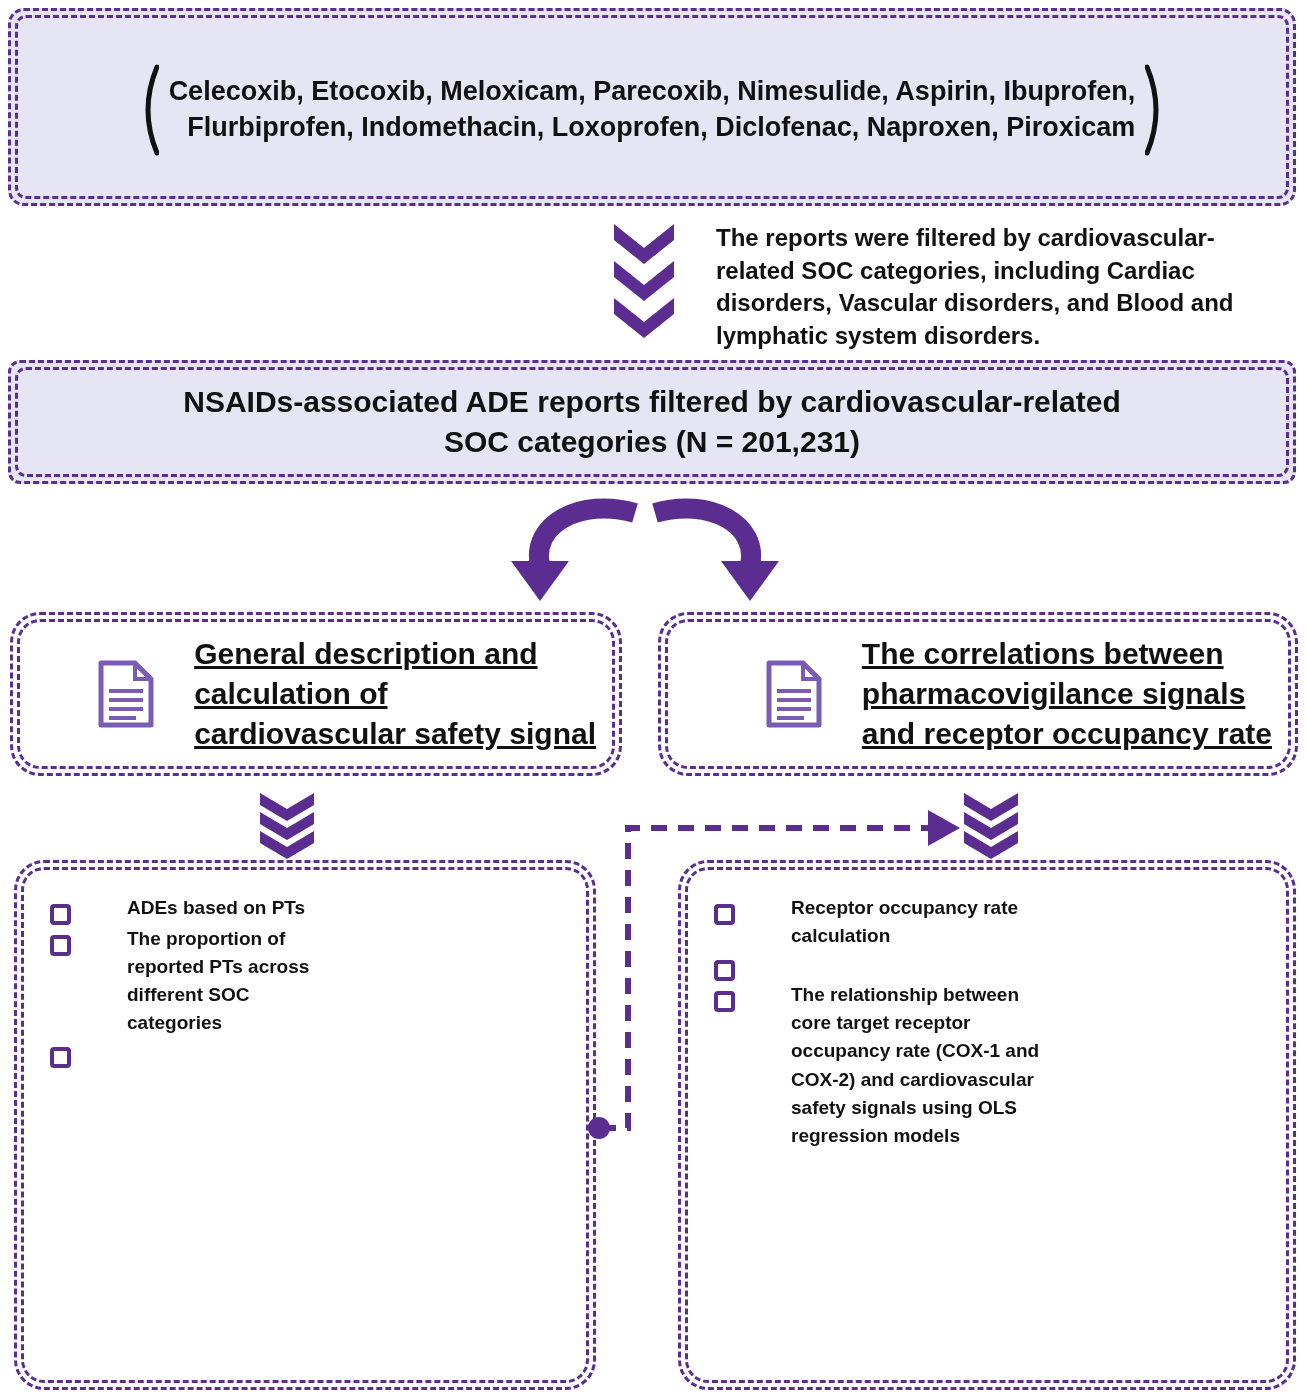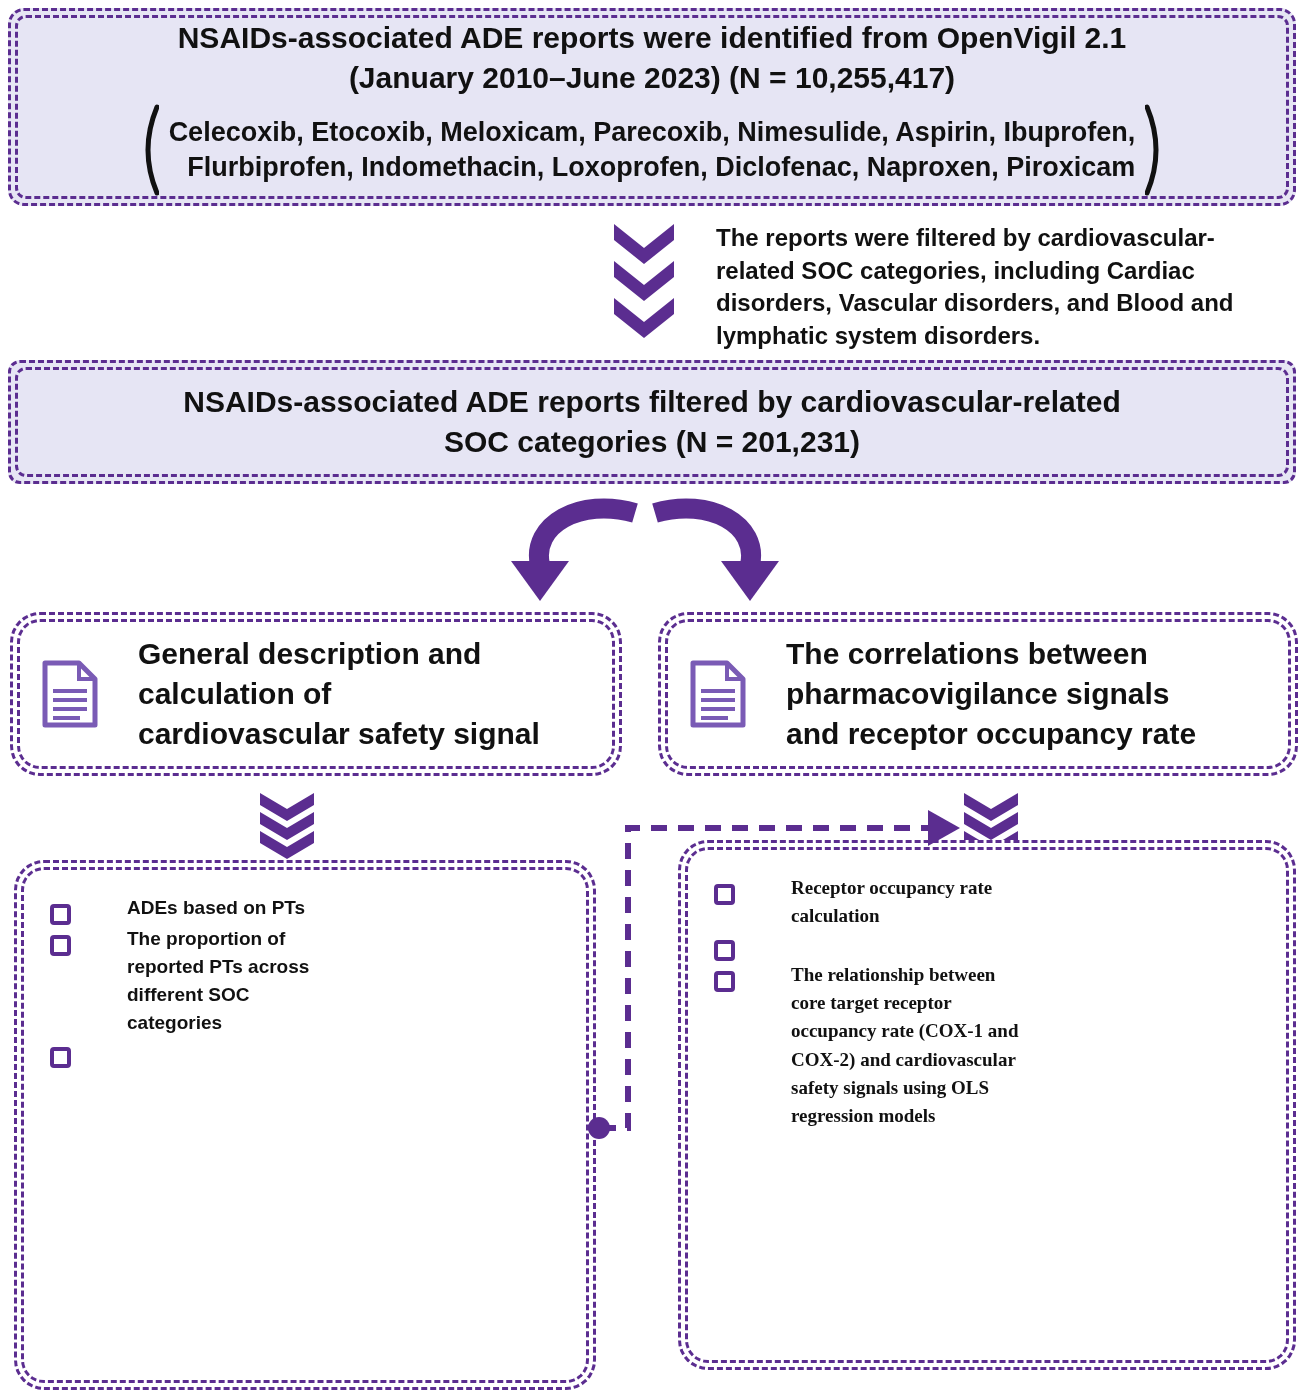--- a/index.html
+++ b/index.html
@@ -13,25 +13,25 @@
   .fill { background:#e6e5f4; }
   .white { background:#ffffff; }
 
   .box-top      { left:8px;   top:8px;   width:1288px; height:198px; border-radius:16px; }
   .box-top .in  { border-radius:11px; }
   .box-filtered { left:8px;   top:360px; width:1288px; height:124px; border-radius:12px; }
   .box-filtered .in { border-radius:11px; }
 
   .mid-left     { left:10px;  top:612px; width:612px;  height:164px; border-radius:30px; }
   .mid-right    { left:658px; top:612px; width:640px;  height:164px; border-radius:30px; }
-  .mid-left .in, .mid-right .in { border-radius:23px; flex-direction:row; justify-content:flex-start;
-                                  padding:0 16px 0 20px; gap:38px; }
+  .mid-left .in, .mid-right .in { border-radius:23px; flex-direction:row; justify-content:flex-end;
+                                  padding:0 16px 0 20px; gap:38px;text-decoration:underline; }
 
   .bot-left     { left:14px;  top:860px; width:582px;  height:530px; border-radius:30px; }
-  .bot-right    { left:678px; top:840px; width:618px;  height:530px; border-radius:30px;font-family:Liberation Serif, serif; }
+  .bot-right    { left:678px; top:860px; width:618px;  height:530px; border-radius:30px; }
   .bot-left .in, .bot-right .in { border-radius:23px; align-items:stretch; justify-content:flex-start;
                                   padding:24px 18px 0 26px; }
 
   .t-title { font-size:30px; font-weight:bold; line-height:1.34; text-align:center; white-space:pre-line; }
   .drugs   { font-size:27px; font-weight:bold; line-height:1.32; text-align:right; white-space:pre-line; }
   .bracket-row { display:flex; align-items:center; gap:10px; margin-top:6px; }
 
   .note { position:absolute; left:700px; top:222px; width:590px;
           font-size:24px; font-weight:bold; line-height:1.36; white-space:pre-line;margin-left:16px; }
 
@@ -45,22 +45,20 @@
   .abs { position:absolute; }
   .overlay { position:absolute; left:0; top:0; pointer-events:none; }
 </style>
 </head>
 <body>
 
 <div class="canvas">
 
   <div class="dbl fill box-top">
     <div class="in">
-      <div class="t-title">NSAIDs-associated ADE reports were identified from OpenVigil 2.1
-(January 2010–June 2023) (N = 10,255,417)</div>
       <div class="bracket-row">
         <svg width="22" height="92" viewBox="0 0 22 92">
           <path d="M20 3 Q2 46 20 89" fill="none" stroke="#111" stroke-width="5" stroke-linecap="round"></path>
         </svg>
         <div class="drugs">Celecoxib, Etocoxib, Meloxicam, Parecoxib, Nimesulide, Aspirin, Ibuprofen,
 Flurbiprofen, Indomethacin, Loxoprofen, Diclofenac, Naproxen, Piroxicam</div>
         <svg width="22" height="92" viewBox="0 0 22 92">
           <path d="M2 3 Q20 46 2 89" fill="none" stroke="#111" stroke-width="5" stroke-linecap="round"></path>
         </svg>
       </div>

